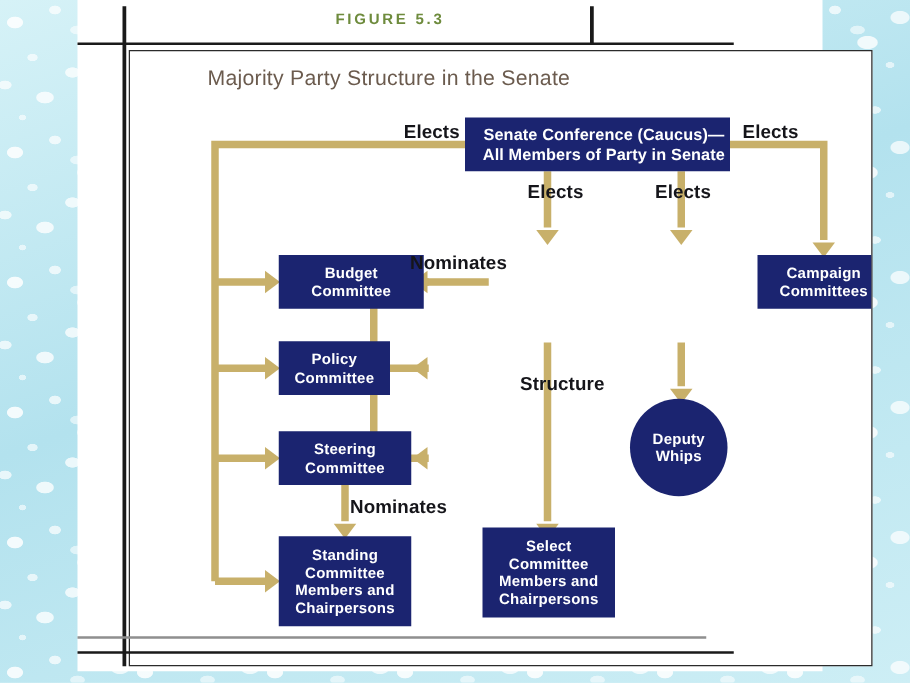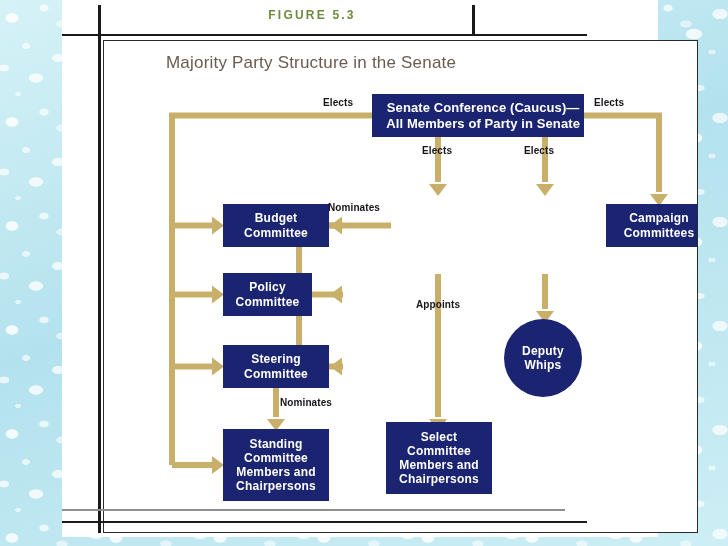--- a/index.html
+++ b/index.html
@@ -65,21 +65,21 @@
     position:absolute;box-sizing:border-box;
     background:#1b2470;color:#ffffff;
     display:flex;align-items:center;justify-content:center;text-align:center;
     font-weight:bold;line-height:1.18;
     font-size:12px;letter-spacing:.2px;
     padding:2px 4px;
   }
   .node.circle{border-radius:50%;}
   .node.conference{font-size:13px;letter-spacing:.1px;}
   .edge-label{
-    position:absolute;color:#15151a;font-size:10px;font-weight:bold;
+    position:absolute;color:#15151a;font-size:15px;font-weight:bold;
     white-space:nowrap;letter-spacing:.1px;
   }
 </style>
 </head>
 <body>
 
 <div id="bg-texture"></div>
 
 <div id="slide">
 
@@ -118,21 +118,21 @@
           <polyline points="334,233 334,376" fill="none" stroke="#c8b06a" stroke-width="6" stroke-linejoin="miter"></polyline>
           <polygon points="325,378 343,378 334,390" fill="#c8b06a"></polygon>
           <polyline points="441,233 441,268" fill="none" stroke="#c8b06a" stroke-width="6" stroke-linejoin="miter"></polyline>
           <polygon points="432,270 450,270 441,282" fill="#c8b06a"></polygon>
           <polyline points="172,347 172,376" fill="none" stroke="#c8b06a" stroke-width="6" stroke-linejoin="miter"></polyline>
           <polygon points="163,378 181,378 172,390" fill="#c8b06a"></polygon>
         </svg>
     <div class="node conference" style="left: 268px; top: 53px; width: 212px; height: 43px; background: rgb(27, 36, 112); color: rgb(255, 255, 255); justify-content: flex-end;">
           <span>Senate Conference (Caucus)—<br>All Members of Party in Senate</span>
         </div>
-        <div class="node" style="left: 119px; top: 163px; width: 106px; height: 43px; background: rgb(27, 36, 112); color: rgb(255, 255, 255); text-align: center;">
+        <div class="node" style="left: 119px; top: 163px; width: 116px; height: 43px; background: rgb(27, 36, 112); color: rgb(255, 255, 255); text-align: center;">
           <span>Budget<br>Committee</span>
         </div>
         <div class="node" style="left: 119px; top: 232px; width: 89px; height: 43px; background: rgb(27, 36, 112); color: rgb(255, 255, 255);">
           <span>Policy<br>Committee</span>
         </div>
         <div class="node" style="left: 119px; top: 304px; width: 106px; height: 43px; background: rgb(27, 36, 112); color: rgb(255, 255, 255);">
           <span>Steering<br>Committee</span>
         </div>
         <div class="node" style="left: 119px; top: 388px; width: 106px; height: 72px; background: rgb(27, 36, 112); color: rgb(255, 255, 255);">
           <span>Standing<br>Committee<br>Members and<br>Chairpersons</span>
@@ -144,20 +144,20 @@
           <span>Deputy<br>Whips</span>
         </div>
         <div class="node" style="left: 502px; top: 163px; width: 106px; height: 43px; background: rgb(27, 36, 112); color: rgb(255, 255, 255);">
           <span>Campaign<br>Committees</span>
         </div>
         <div class="edge-label" style="left: 219px; top: 56px;">Elects</div>
         <div class="edge-label" style="left: 490px; top: 56px;">Elects</div>
         <div class="edge-label" style="left: 318px; top: 104px;">Elects</div>
         <div class="edge-label" style="left: 420px; top: 104px;">Elects</div>
         <div class="edge-label" style="left: 224px; top: 161px;">Nominates</div>
-        <div class="edge-label" style="left: 312px; top: 258px;">Appoints</div>
+        <div class="edge-label" style="left: 312px; top: 258px;">Structure</div>
         <div class="edge-label" style="left: 176px; top: 356px;">Nominates</div>
       </div>
   </div>
 
   <div id="rule-gray"></div>
   <div id="rule-bottom"></div>
 </div>
 
 </body></html>

